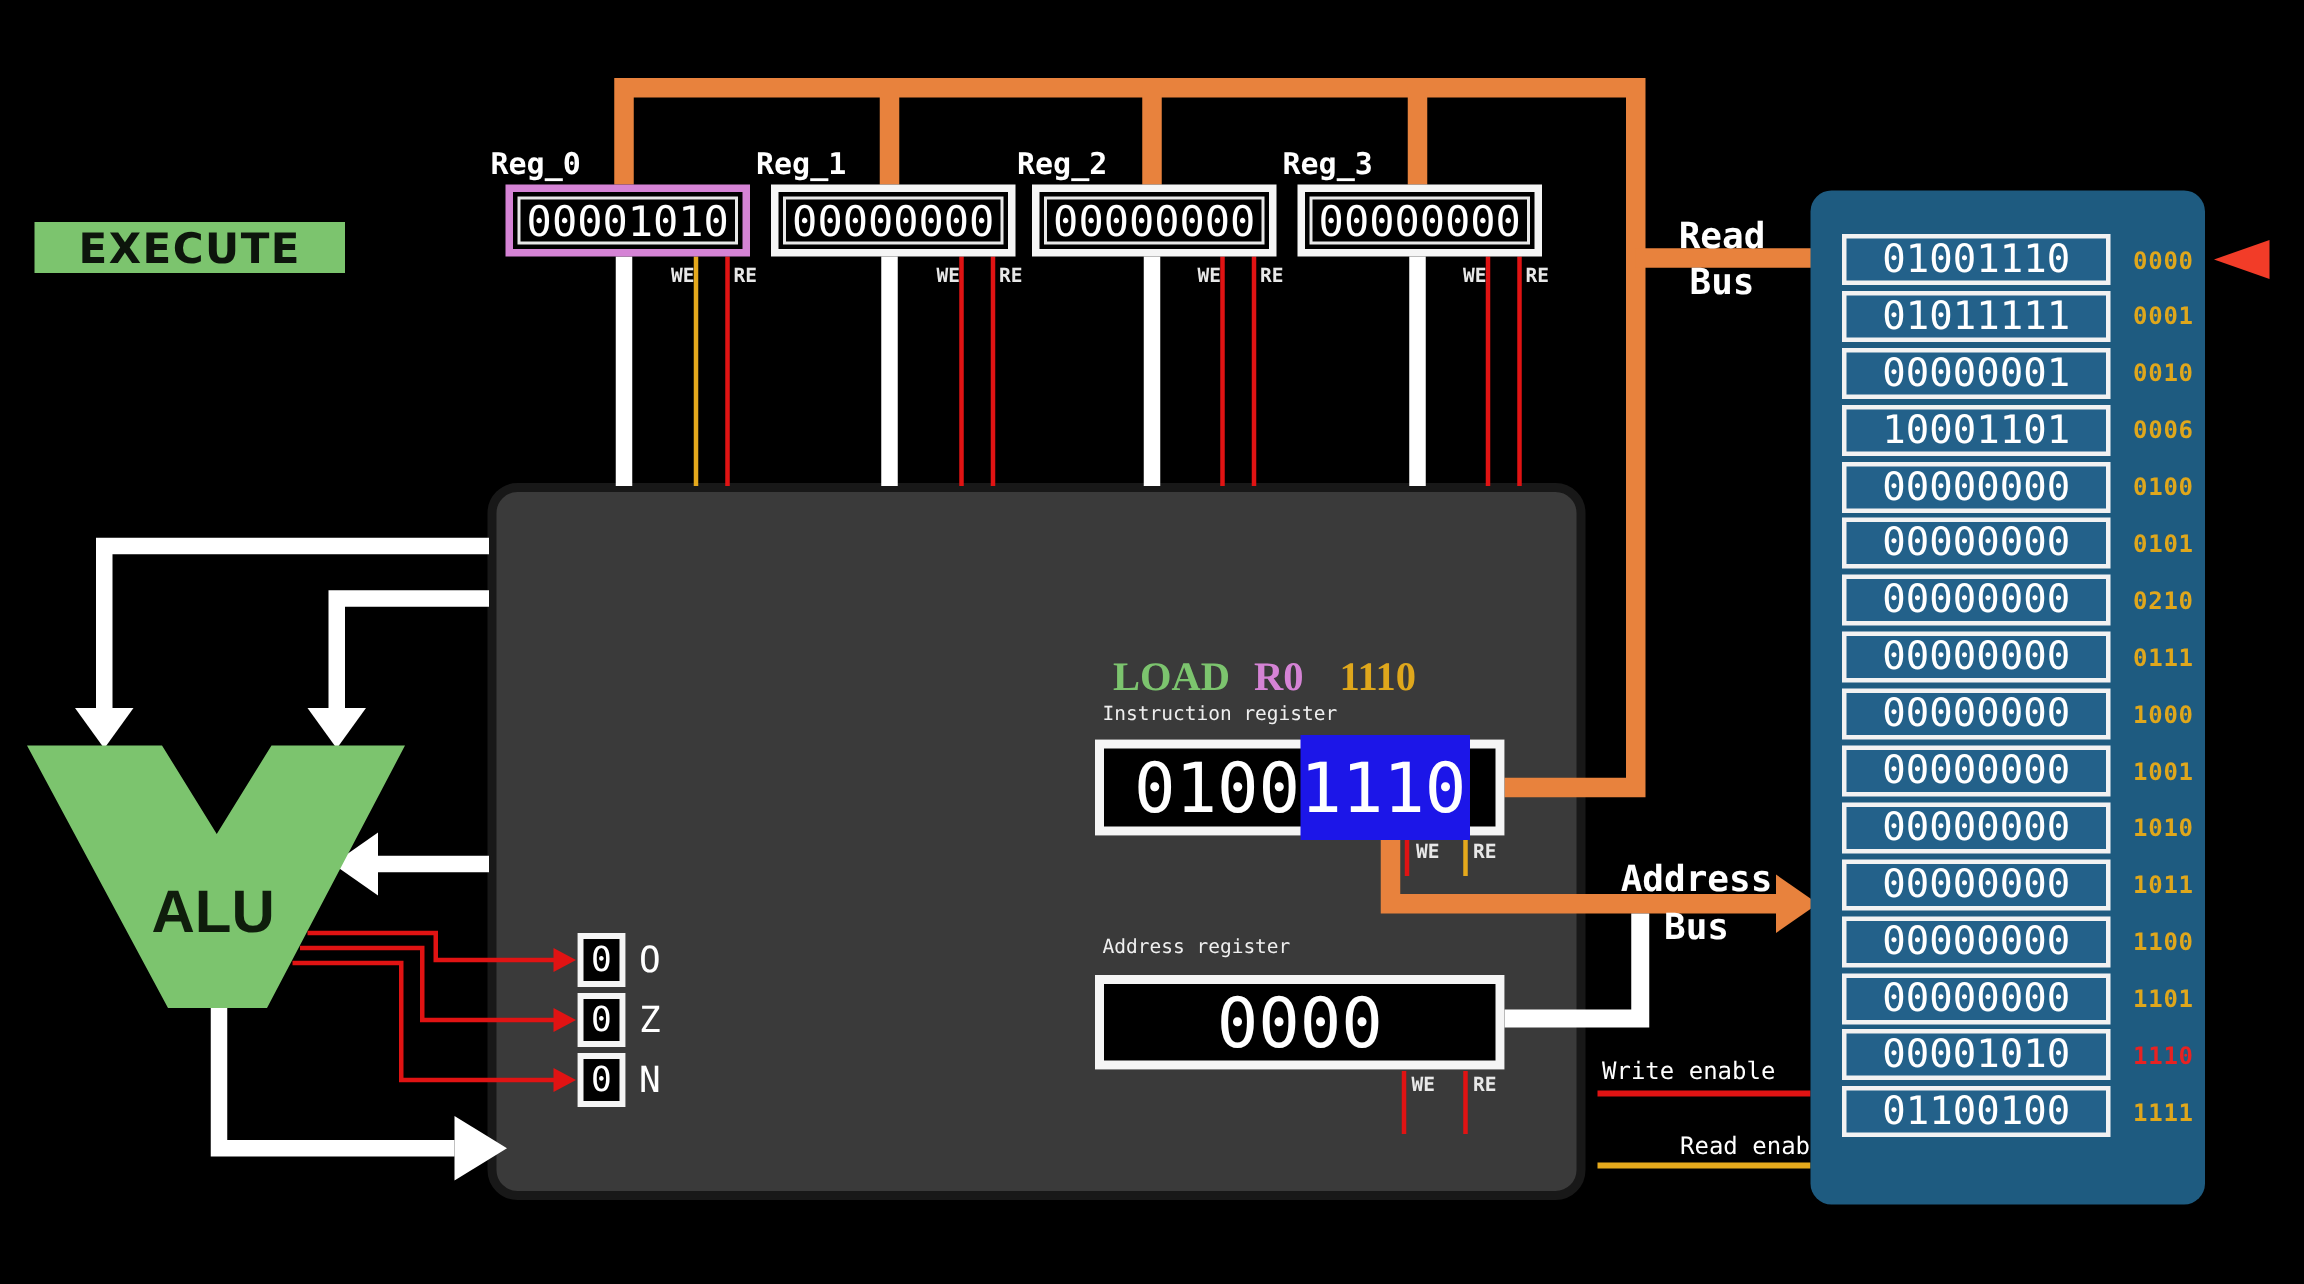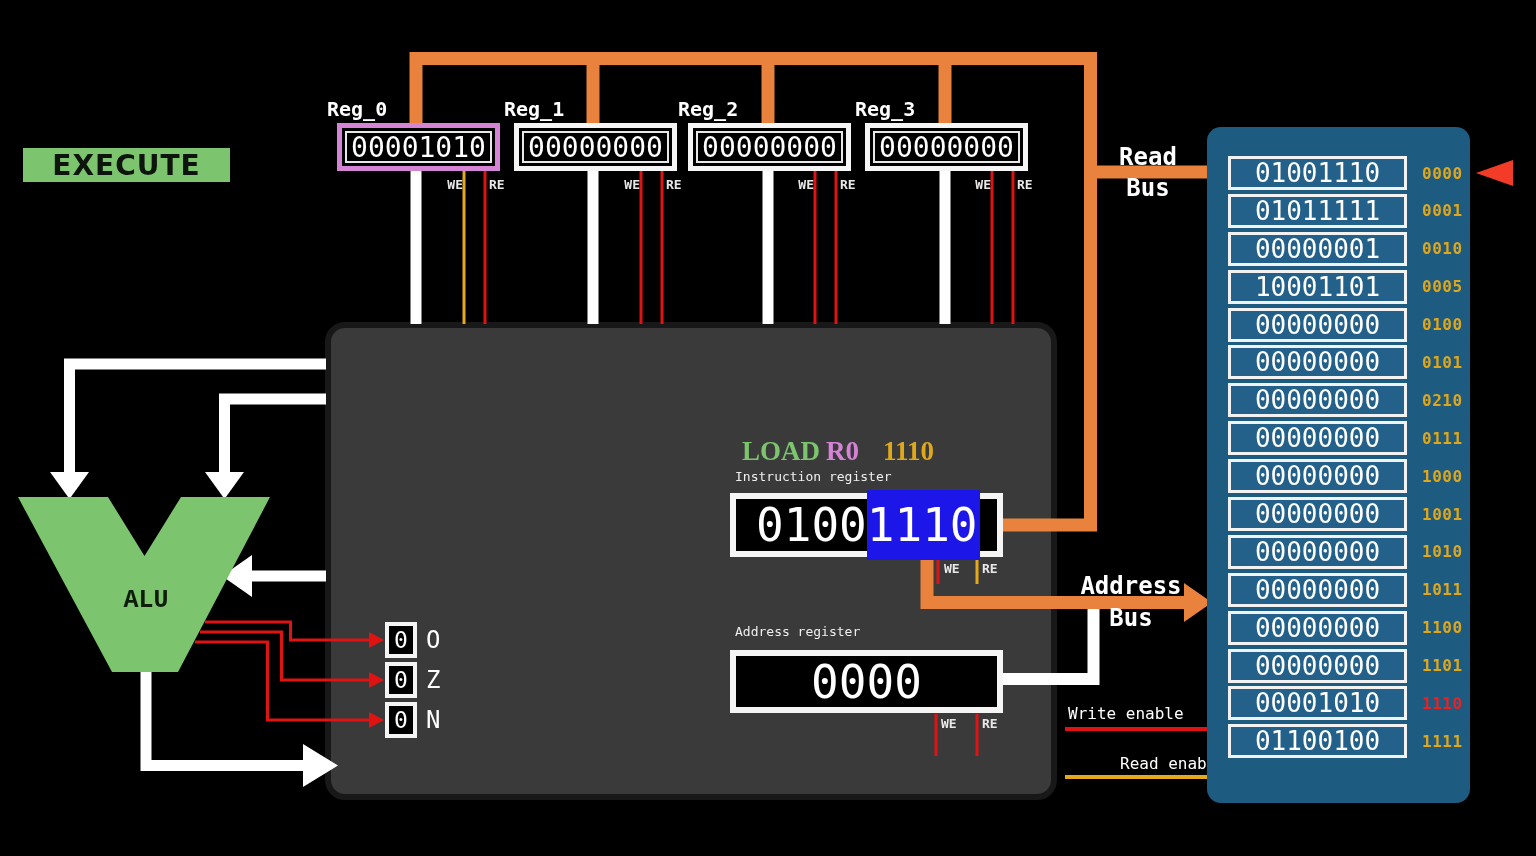--- a/index.html
+++ b/index.html
@@ -39,32 +39,32 @@
   .reg-label{font-weight:bold;font-size:20px;color:#fff;margin-left:-10px;height:22px}
   .reg-box{margin-top:4px;height:48px;border:5px solid #f5f5f5;background:#000;padding:3px}
   .reg-box.pink{border-color:var(--accent-pink)}
   .reg-inner{height:100%;border:2px solid #e8e8e8;display:flex;align-items:center;justify-content:center;
              font-size:28px;color:#fff;background:#000}
   .tag{position:absolute;top:80px;font-size:13px;font-weight:bold;color:#e8e8e8}
   .tag.we{left:95px;width:31px;text-align:right}
   .tag.re{left:152px;width:33px;text-align:left}
 
   
-  .alu-label{left:101px;top:586px;width:90px;text-align:center;font-family:Liberation Mono, monospace;
-             font-weight:bold;font-size:25px;color:#0f1d0c;z-index:3}
+  .alu-label{left:101px;top:586px;width:90px;font-family:Liberation Sans, sans-serif;
+             font-weight:bold;font-size:40px;color:#0f1d0c;z-index:3}
   .flag{position:absolute;left:385px;display:flex;align-items:center;gap:9px;height:36px;z-index:3}
   .flag-box{width:32px;height:36px;border:4px solid #f5f5f5;background:#000;display:flex;
             align-items:center;justify-content:center;font-size:23px;color:#fff}
   .flag-label{font-size:24px;color:#fff}
 
   
   .decoded{left:742px;top:436px;display:flex;gap:0;font-family:Liberation Serif, serif;
            font-weight:bold;font-size:27px;z-index:3}
   .decoded .op{color:var(--accent-green)}
-  .decoded .rg{color:var(--accent-pink);margin-left:6px}
+  .decoded .rg{color:var(--accent-pink);margin-left:16px}
   .decoded .im{color:var(--address-gold);margin-left:24px}
 
   .blk-label{font-size:13px;color:#efefef;z-index:3}
 
   
   .ir-box{left:730px;top:493px;width:273px;height:64px;border:6px solid #f5f5f5;background:#000;z-index:3}
   .ir-hl{position:absolute;left:131px;top:-9px;width:113px;height:70px;background:var(--highlight-blue)}
   .ir-digits{position:absolute;left:20px;top:0;height:52px;line-height:52px;font-size:46px;color:#fff}
   .ir-digits span{position:relative}
   .ar-box{left:730px;top:650px;width:273px;height:63px;border:6px solid #f5f5f5;background:#000;
@@ -253,21 +253,21 @@
         </div>
 
         <div class="mem-row">
           <div class="mem-cell">00000001</div>
           <div class="mem-addr">0010</div>
 
         </div>
 
         <div class="mem-row">
           <div class="mem-cell">10001101</div>
-          <div class="mem-addr">0005</div>
+          <div class="mem-addr">0006</div>
 
         </div>
 
         <div class="mem-row">
           <div class="mem-cell">00000000</div>
           <div class="mem-addr">0100</div>
 
         </div>
 
         <div class="mem-row">

